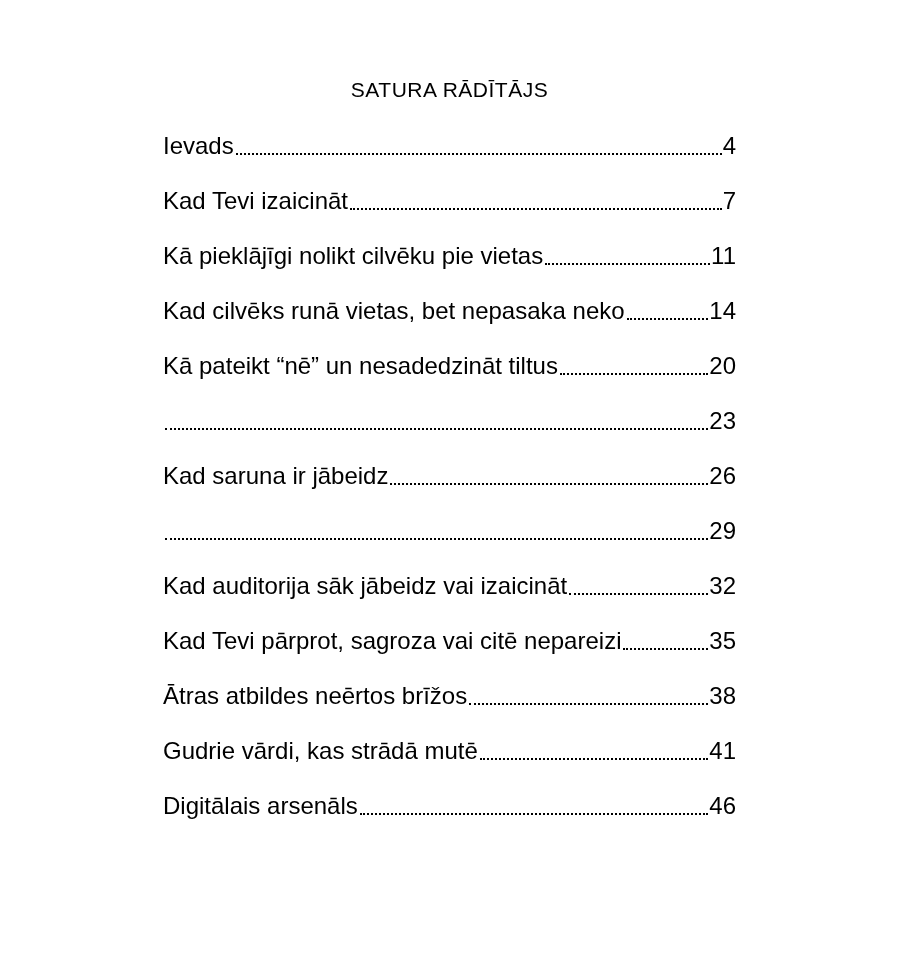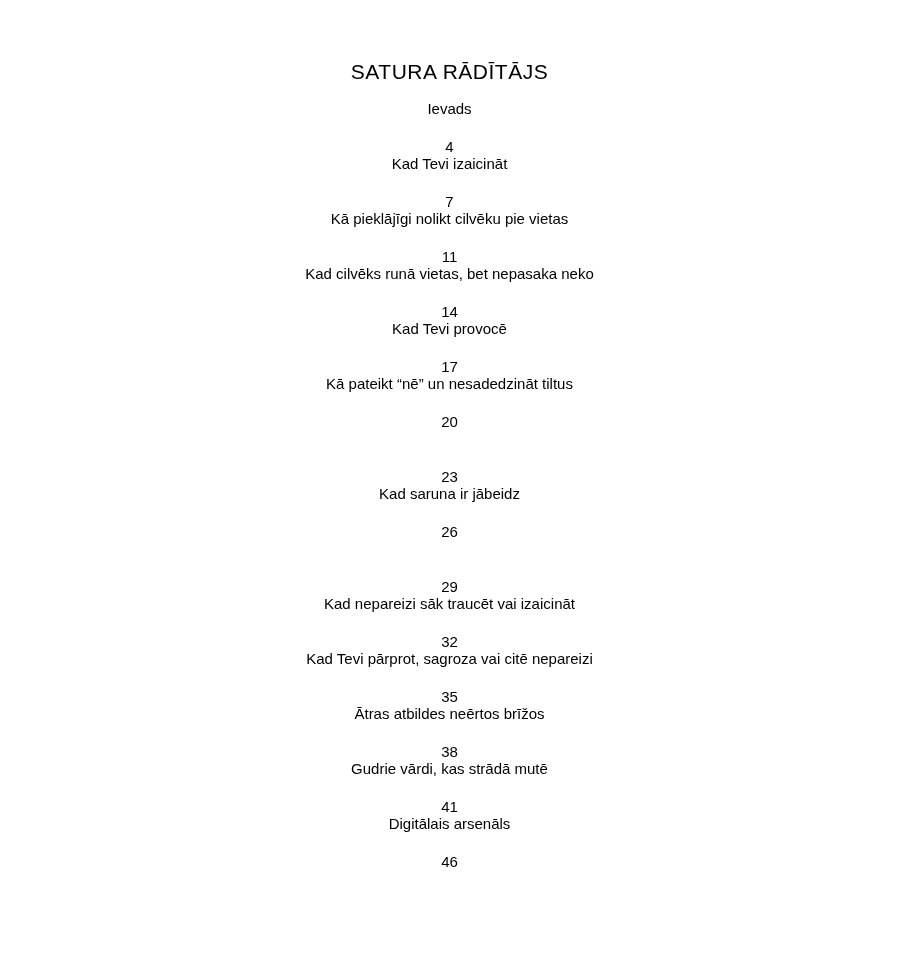--- a/index.html
+++ b/index.html
@@ -11,44 +11,43 @@
     width: 906px;
     height: 976px;
     overflow: hidden;
     font-family: "Liberation Sans", "DejaVu Sans", sans-serif;
     color: #000000;
   }
   .page {
     box-sizing: border-box;
     width: 906px;
     height: 816px;
-    padding-top: 58px;
+    padding-top: 76px;
     background: #ffffff;
   }
   .toc-title {
     width: 573px;
     margin: 0 170px 0 163px;
     text-align: center;
     font-size: 21px;
     font-weight: 400;
     letter-spacing: 0.5px;
     line-height: 28px;
     white-space: nowrap;
   }
   .toc-list {
     margin: 14px 170px 0 163px;
     width: 573px;
   }
   .toc-row {
     display: flex;
     align-items: center;
     height: 55px;
-    font-size: 15px;
+    font-size: 24px;
     white-space: nowrap;
-    flex-direction: column;
   }
   .toc-label {
     flex: 0 0 auto;
   }
   .toc-dots {
     flex: 1 1 auto;
     align-self: flex-end;
     height: 0;
     margin: 0 1px 18px 2px;
     border-bottom: 2px dotted #000000;
@@ -82,25 +81,20 @@
     <span class="toc-dots"></span>
     <span class="toc-page">11</span>
   </div>
 
   <div class="toc-row">
     <span class="toc-label">Kad cilvēks runā vietas, bet nepasaka neko</span>
     <span class="toc-dots"></span>
     <span class="toc-page">14</span>
   </div>
 
-  <div class="toc-row">
-    <span class="toc-label">Kad Tevi provocē</span>
-    <span class="toc-dots"></span>
-    <span class="toc-page">17</span>
-  </div>
 
   <div class="toc-row">
     <span class="toc-label">Kā pateikt “nē” un nesadedzināt tiltus</span>
     <span class="toc-dots"></span>
     <span class="toc-page">20</span>
   </div>
 
   <div class="toc-row">
     <span class="toc-dots"></span>
     <span class="toc-page">23</span>
@@ -111,21 +105,21 @@
     <span class="toc-dots"></span>
     <span class="toc-page">26</span>
   </div>
 
   <div class="toc-row">
     <span class="toc-dots"></span>
     <span class="toc-page">29</span>
   </div>
 
   <div class="toc-row">
-    <span class="toc-label">Kad nepareizi sāk traucēt vai izaicināt</span>
+    <span class="toc-label">Kad auditorija sāk jābeidz vai izaicināt</span>
     <span class="toc-dots"></span>
     <span class="toc-page">32</span>
   </div>
 
   <div class="toc-row">
     <span class="toc-label">Kad Tevi pārprot, sagroza vai citē nepareizi</span>
     <span class="toc-dots"></span>
     <span class="toc-page">35</span>
   </div>
 

